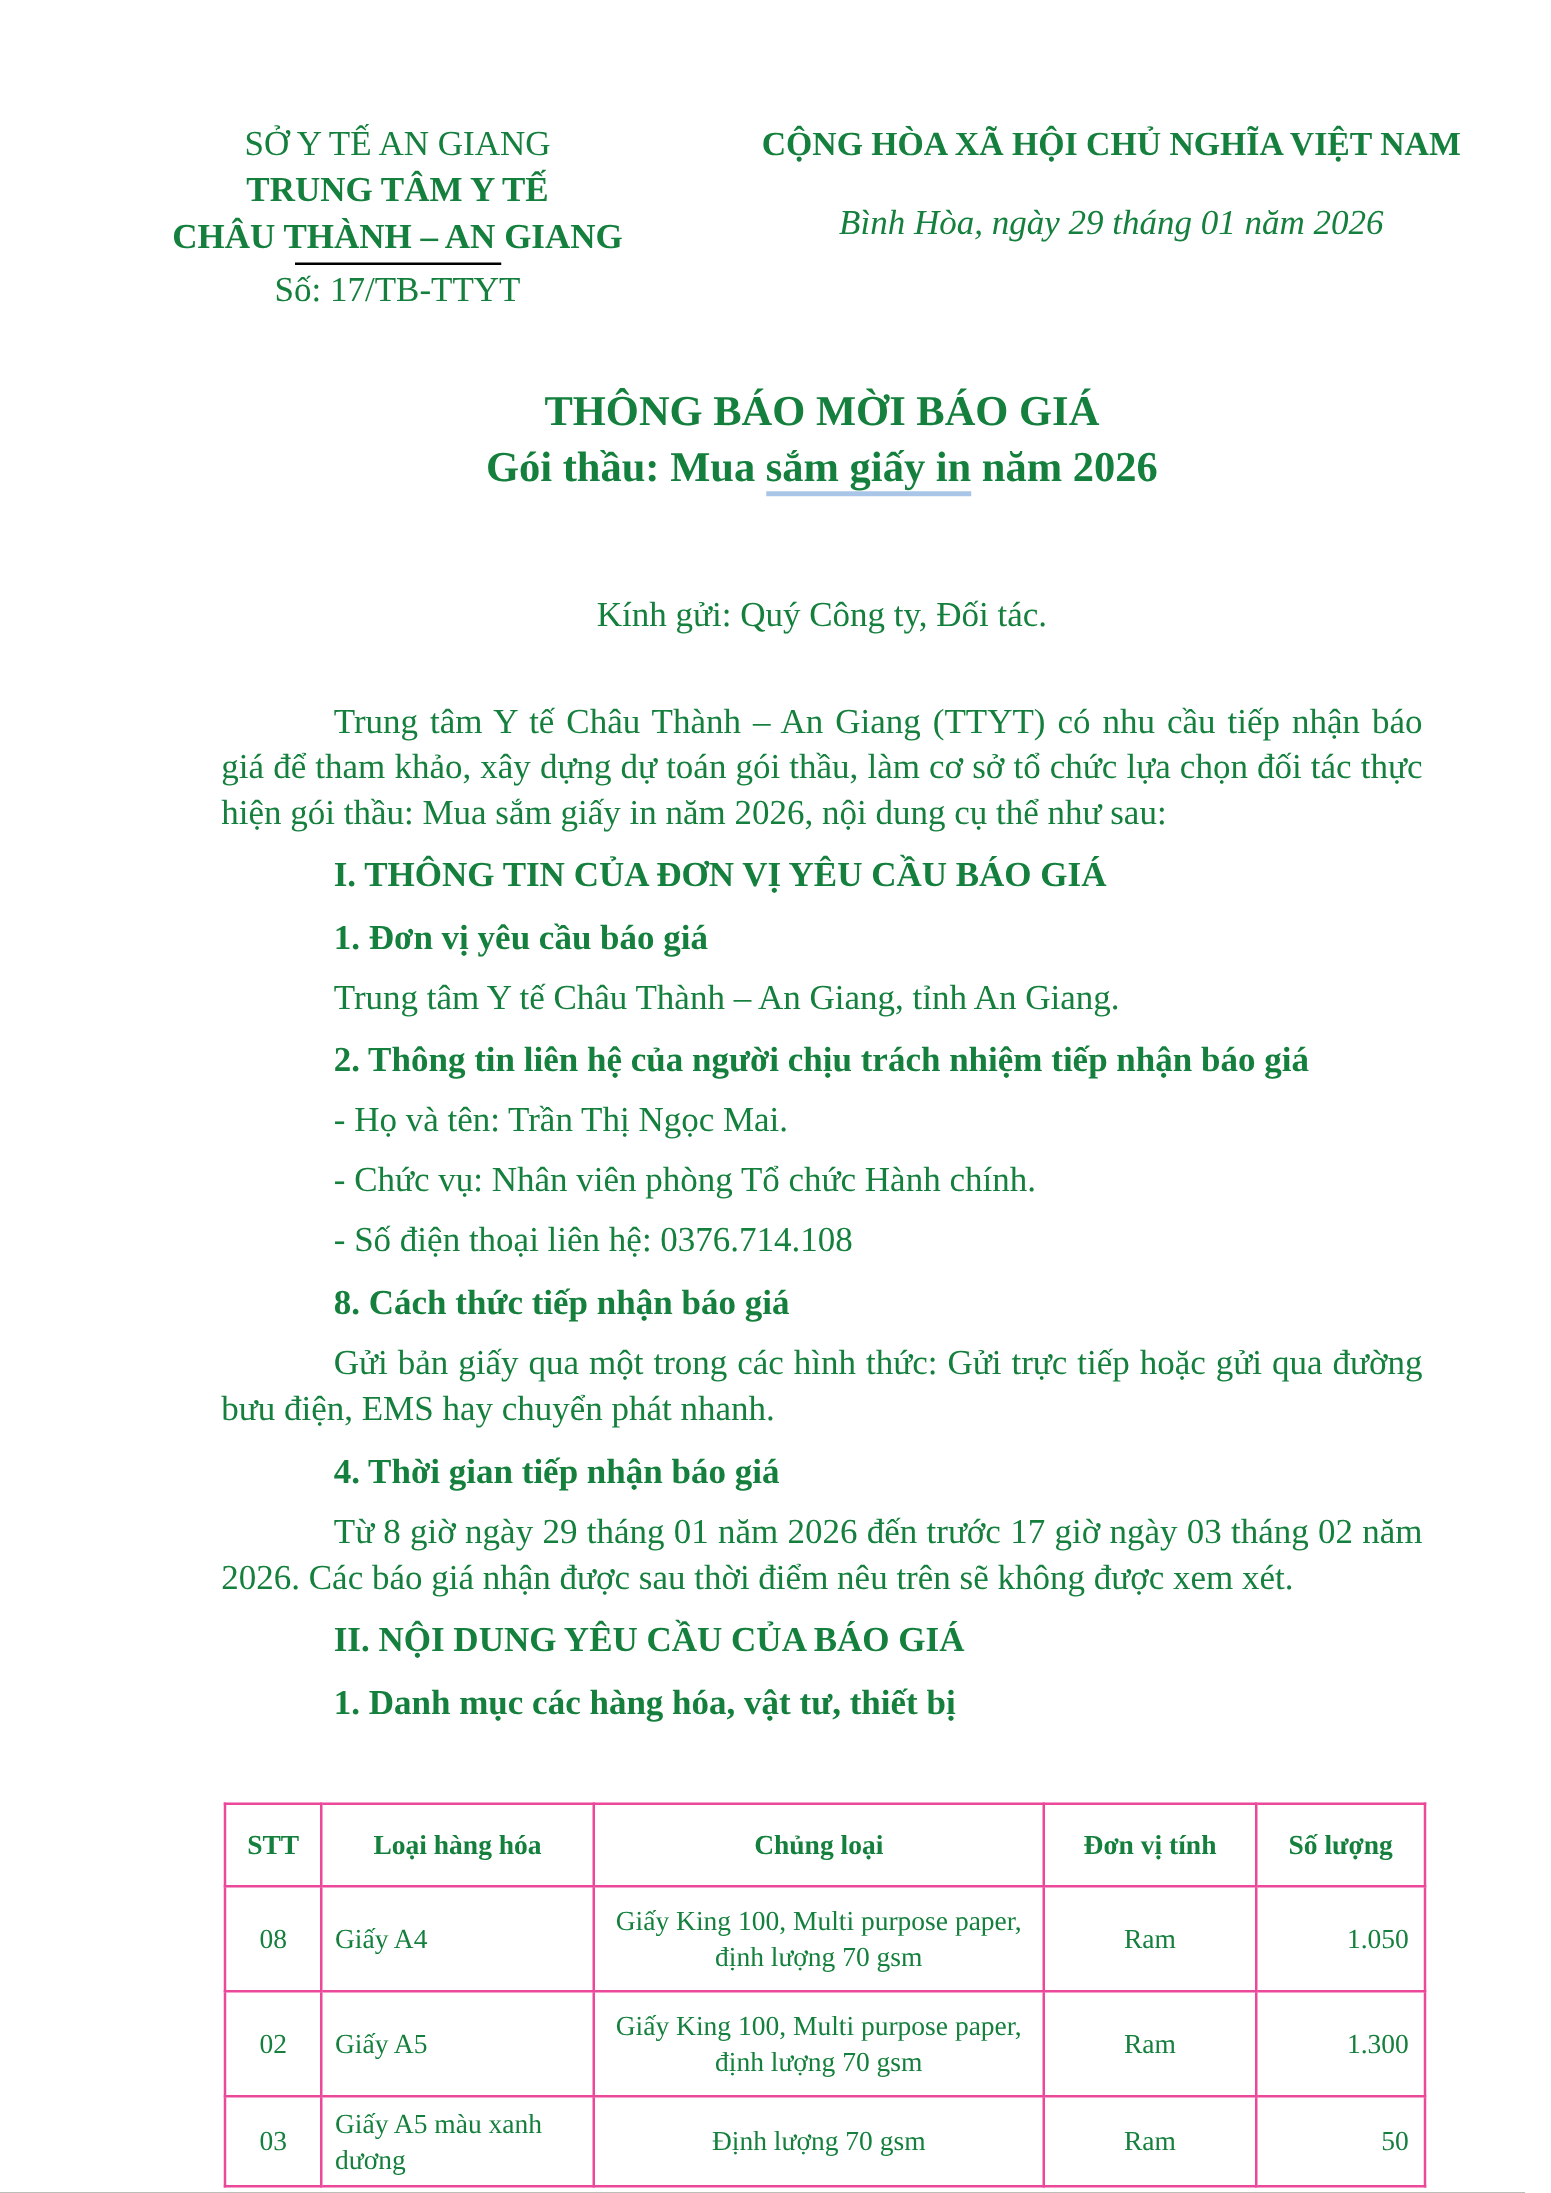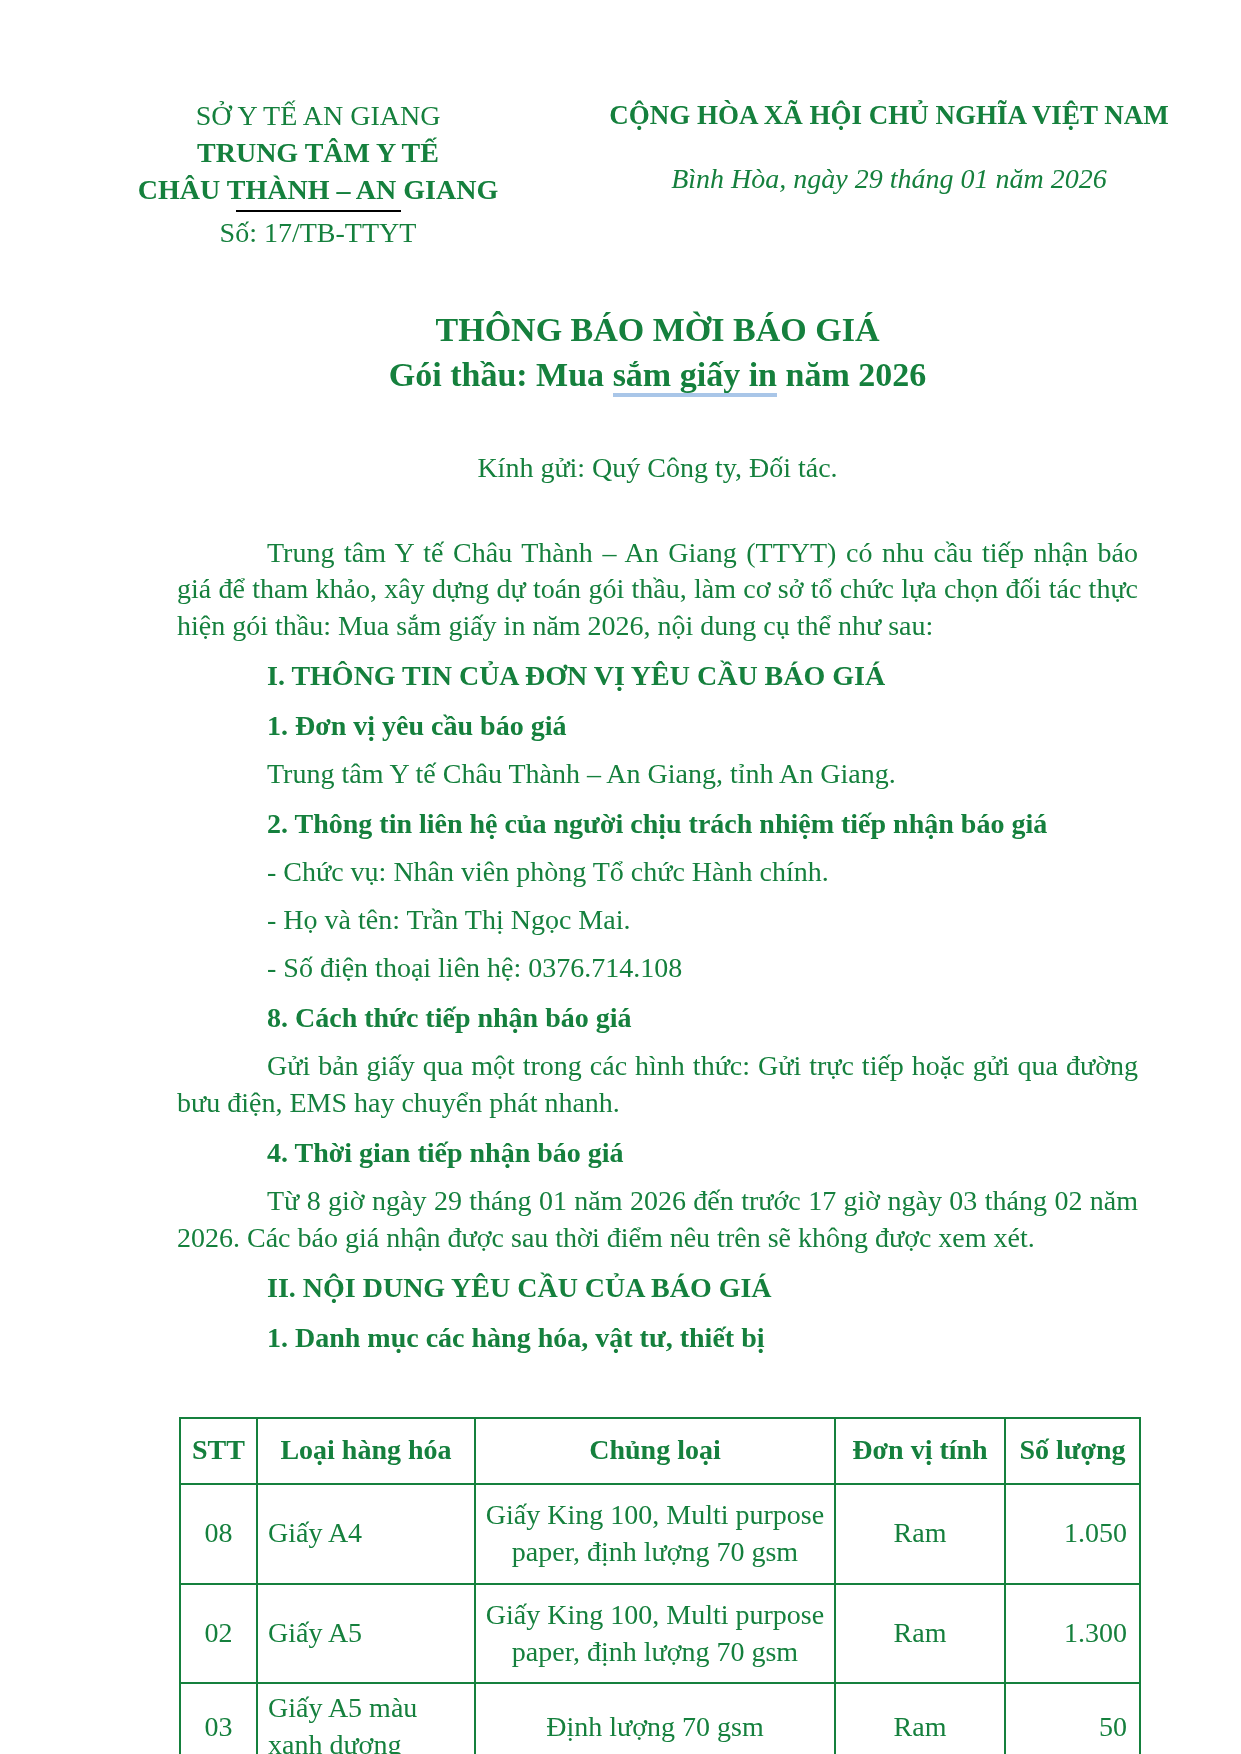--- a/index.html
+++ b/index.html
@@ -71,21 +71,21 @@
     font-weight: bold;
     font-size: 34px;
   }
   .doc-title .t-line { display: block; }
   .title-underline {
     border-bottom: 4px solid #a9c6e8;
     padding-bottom: 0px;
   }
 
   .salutation {
-    margin-top: 52px;
+    margin-top: 77px;
     text-align: center;
   }
 
   .para {
     margin: 11px 0;
     text-indent: 90px;
     text-align: justify;
   }
   .intro-para { margin-top: 48px; }
 
@@ -107,22 +107,22 @@
 
   
   .items-table {
     border-collapse: collapse;
     margin-top: 60px;
     margin-left: 2px;
     width: 960px;
     table-layout: fixed;
   }
   .items-table th, .items-table td {
-    border: 2px solid #15803d;
-    font-size: 28px;
+    border: 2px solid #ec4899;
+    font-size: 22px;
     line-height: 1.32;
     padding: 6px 6px;
     vertical-align: middle;
     overflow: hidden;
   }
   .items-table th {
     font-weight: bold;
     text-align: center;
     height: 52px;
   }
@@ -161,22 +161,22 @@
     <div class="salutation">Kính gửi: Quý Công ty, Đối tác.</div>
 
     <p class="para intro-para">Trung tâm Y tế Châu Thành – An Giang (TTYT) có nhu cầu tiếp nhận báo giá để tham khảo, xây dựng dự toán gói thầu, làm cơ sở tổ chức lựa chọn đối tác thực hiện gói thầu: Mua sắm giấy in năm 2026, nội dung cụ thể như sau:</p>
 
     <p class="sec-heading">I. THÔNG TIN CỦA ĐƠN VỊ YÊU CẦU BÁO GIÁ</p>
 
     <p class="sub-heading">1. Đơn vị yêu cầu báo giá</p>
     <p class="plain-line">Trung tâm Y tế Châu Thành – An Giang, tỉnh An Giang.</p>
 
     <p class="sub-heading">2. Thông tin liên hệ của người chịu trách nhiệm tiếp nhận báo giá</p>
+    <p class="plain-line">- Họ và tên: Trần Thị Ngọc Mai.</p>
     <p class="plain-line">- Chức vụ: Nhân viên phòng Tổ chức Hành chính.</p>
-    <p class="plain-line">- Họ và tên: Trần Thị Ngọc Mai.</p>
     <p class="plain-line">- Số điện thoại liên hệ: 0376.714.108</p>
 
     <p class="sub-heading">8. Cách thức tiếp nhận báo giá</p>
     <p class="para">Gửi bản giấy qua một trong các hình thức: Gửi trực tiếp hoặc gửi qua đường bưu điện, EMS hay chuyển phát nhanh.</p>
 
     <p class="sub-heading">4. Thời gian tiếp nhận báo giá</p>
     <p class="para">Từ 8 giờ ngày 29 tháng 01 năm 2026 đến trước 17 giờ ngày 03 tháng 02 năm 2026. Các báo giá nhận được sau thời điểm nêu trên sẽ không được xem xét.</p>
 
     <p class="sec-heading tight">II. NỘI DUNG YÊU CẦU CỦA BÁO GIÁ</p>
     <p class="sub-heading tight">1. Danh mục các hàng hóa, vật tư, thiết bị</p>

